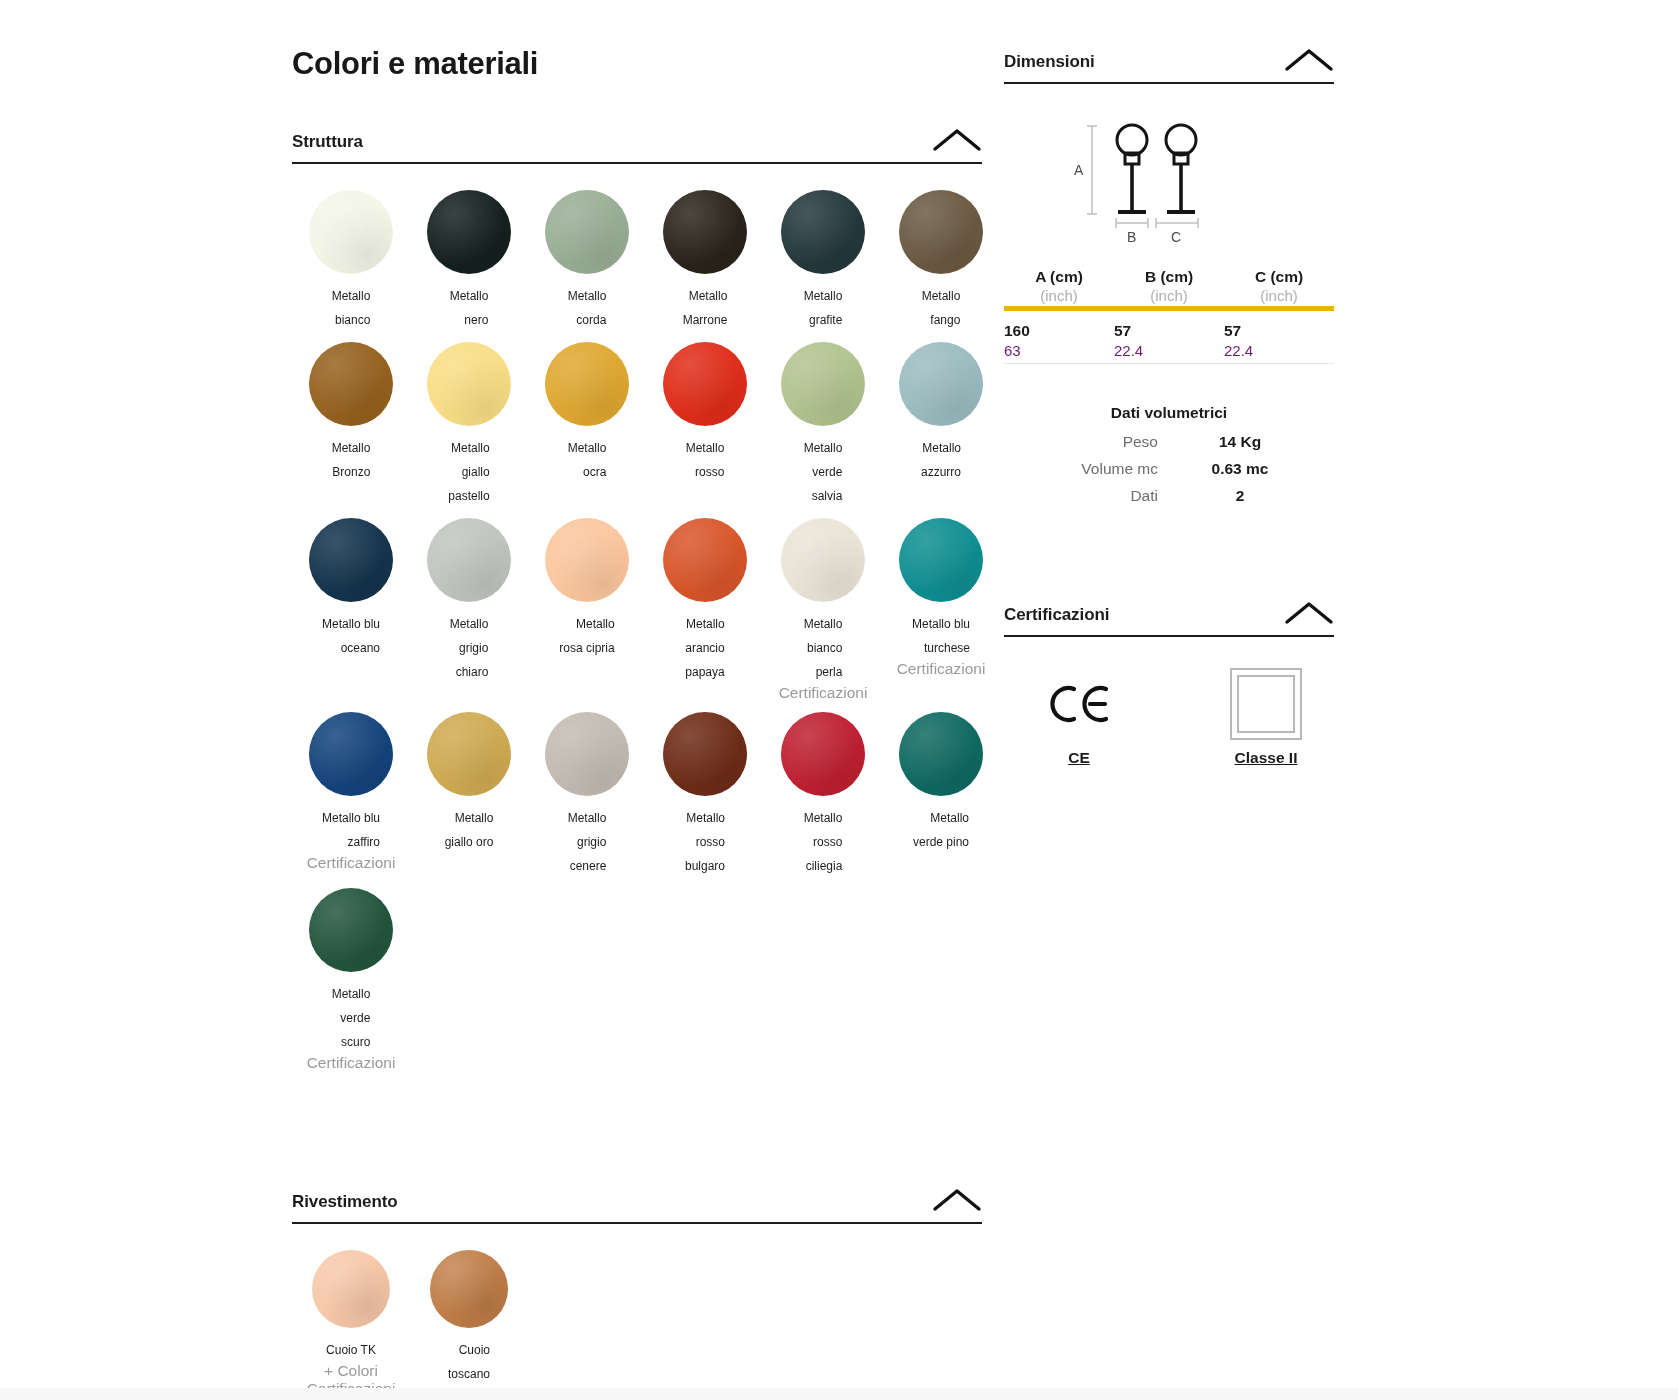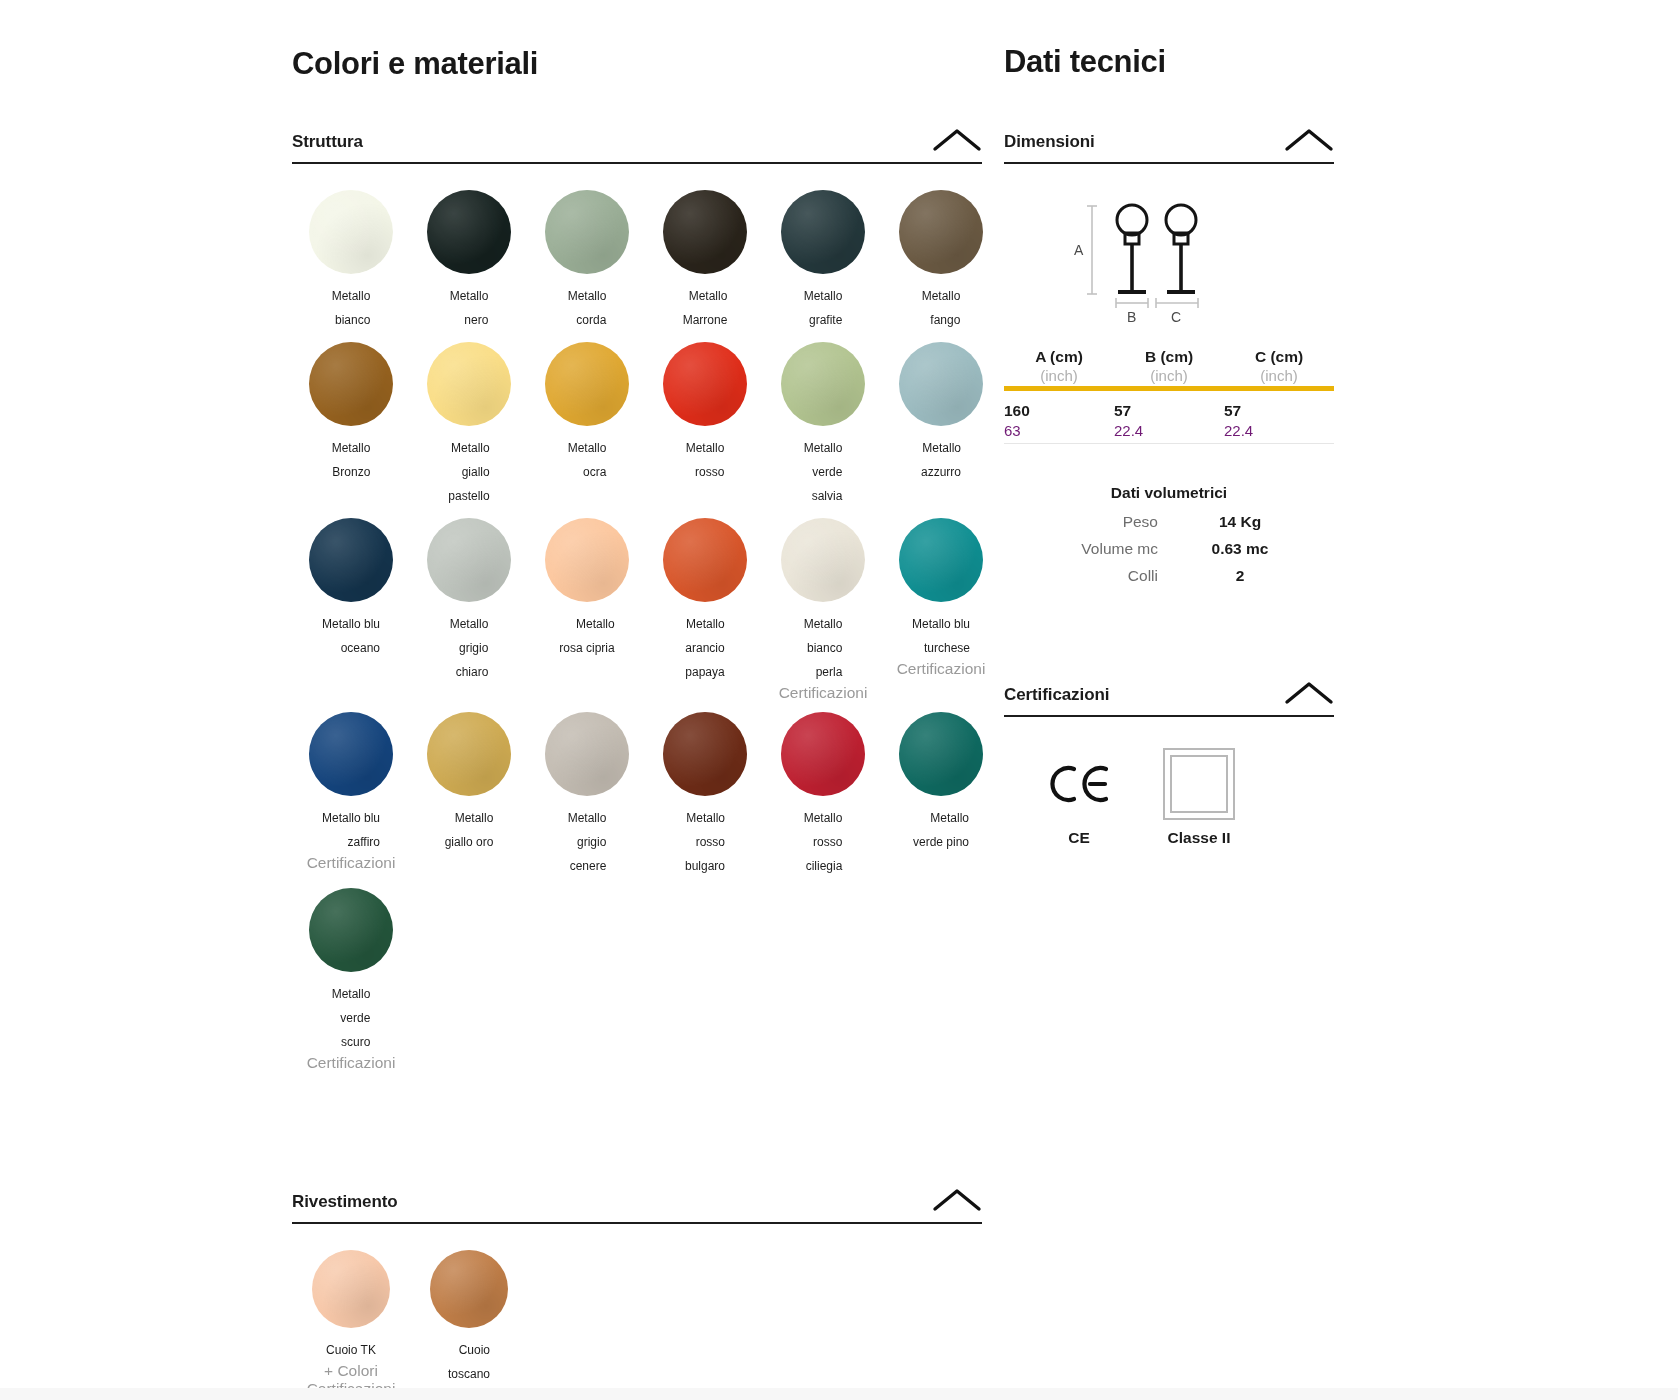--- a/index.html
+++ b/index.html
@@ -204,21 +204,22 @@
     width: 88px;
   }
 
   
   .cert-section { margin-top: 96px; }
   .cert-body {
     margin-top: 34px;
     display: flex;
     align-items: center;
     padding-left: 44px;
-    gap: 53px;
+    gap: 120px;
+    text-decoration: underline;
   }
   .cert-item {
     display: flex;
     flex-direction: column;
     align-items: center;
   }
   .cert-glyph {
     height: 66px;
     display: flex;
     align-items: center;
@@ -397,21 +398,20 @@
             <div class="swatch-label">Cuoio<br>toscano</div>
             <div class="swatch-sub">+ Colori<br>Certificazioni</div>
           </div>
         </div>
     </div>
 
   </div>
 
   <div class="col-right">
 
-    <h1 class="main-title right">Dati tecnici</h1>
 
     <div style="margin-top:48px;">
       <div class="section-head">
         <span class="sh-label">Dimensioni</span>
         <span class="chev">
           <svg width="50" height="24" viewBox="0 0 50 24">
             <polyline points="3,21 25,3 47,21" fill="none" stroke="#111" stroke-width="3.4" stroke-linecap="round" stroke-linejoin="round"></polyline>
           </svg>
         </span>
       </div>
@@ -486,21 +486,21 @@
         <div id="vol-rows">
             <div class="vol-row">
               <div class="vol-key">Peso</div>
               <div class="vol-val">14 Kg</div>
             </div>
             <div class="vol-row">
               <div class="vol-key">Volume mc</div>
               <div class="vol-val">0.63 mc</div>
             </div>
             <div class="vol-row">
-              <div class="vol-key">Colli</div>
+              <div class="vol-key">Dati</div>
               <div class="vol-val">2</div>
             </div>
           </div>
       </div>
     </div>
 
     <div class="cert-section">
       <div class="section-head">
         <span class="sh-label">Certificazioni</span>
         <span class="chev">

